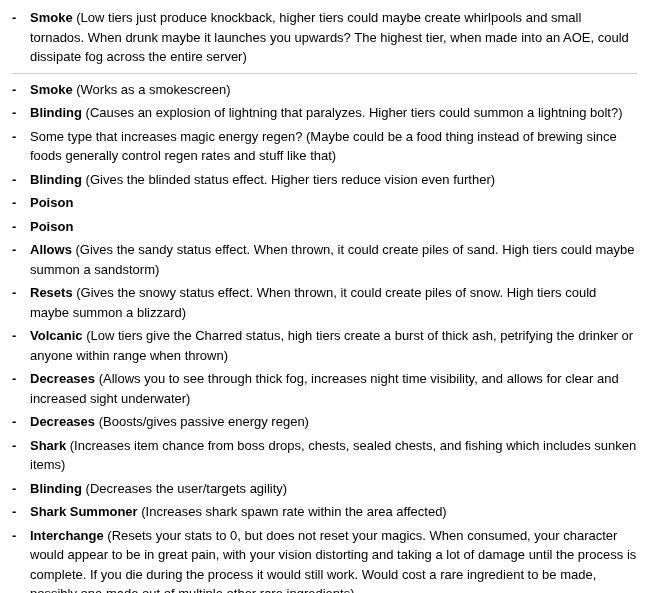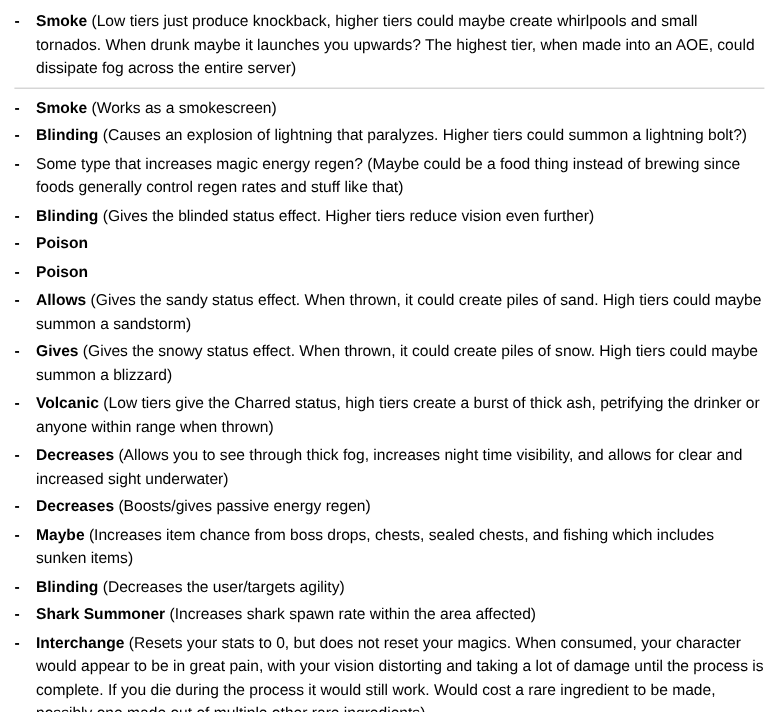--- a/index.html
+++ b/index.html
@@ -88,37 +88,37 @@
       <li class="list-item">
         <span class="bullet">-</span>
         <span class="item-text"><b>Poison</b></span>
       </li>
       <li class="list-item">
         <span class="bullet">-</span>
         <span class="item-text"><b>Allows</b> (Gives the sandy status effect. When thrown, it could create piles of sand. High tiers could maybe summon a sandstorm)</span>
       </li>
       <li class="list-item">
         <span class="bullet">-</span>
-        <span class="item-text"><b>Gives</b> (Gives the snowy status effect. When thrown, it could create piles of snow. High tiers could maybe summon a blizzard)</span>
+        <span class="item-text"><b>Resets</b> (Gives the snowy status effect. When thrown, it could create piles of snow. High tiers could maybe summon a blizzard)</span>
       </li>
       <li class="list-item">
         <span class="bullet">-</span>
         <span class="item-text"><b>Volcanic</b> (Low tiers give the Charred status, high tiers create a burst of thick ash, petrifying the drinker or anyone within range when thrown)</span>
       </li>
       <li class="list-item">
         <span class="bullet">-</span>
         <span class="item-text"><b>Decreases</b> (Allows you to see through thick fog, increases night time visibility, and allows for clear and increased sight underwater)</span>
       </li>
       <li class="list-item">
         <span class="bullet">-</span>
         <span class="item-text"><b>Decreases</b> (Boosts/gives passive energy regen)</span>
       </li>
       <li class="list-item">
         <span class="bullet">-</span>
-        <span class="item-text"><b>Maybe</b> (Increases item chance from boss drops, chests, sealed chests, and fishing which includes sunken items)</span>
+        <span class="item-text"><b>Shark</b> (Increases item chance from boss drops, chests, sealed chests, and fishing which includes sunken items)</span>
       </li>
       <li class="list-item">
         <span class="bullet">-</span>
         <span class="item-text"><b>Blinding</b> (Decreases the user/targets agility)</span>
       </li>
       <li class="list-item">
         <span class="bullet">-</span>
         <span class="item-text"><b>Shark Summoner</b> (Increases shark spawn rate within the area affected)</span>
       </li>
       <li class="list-item">

